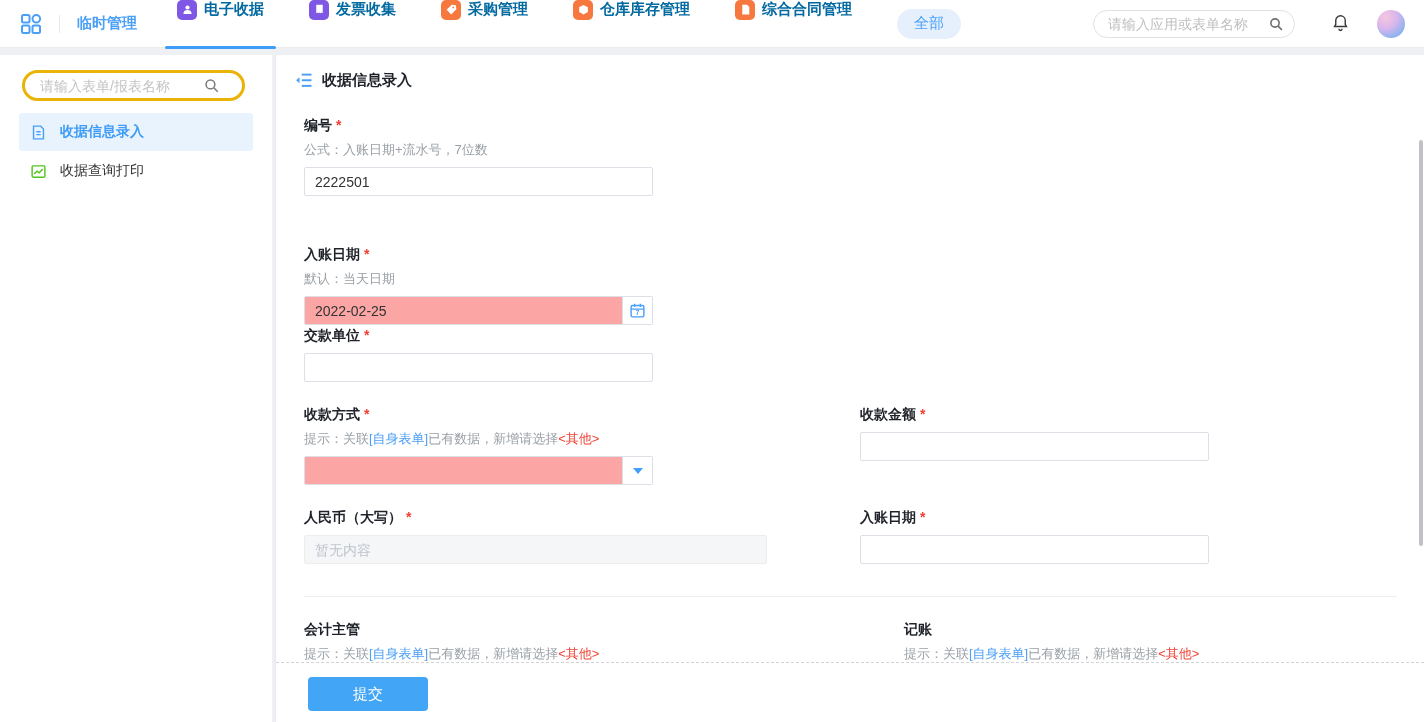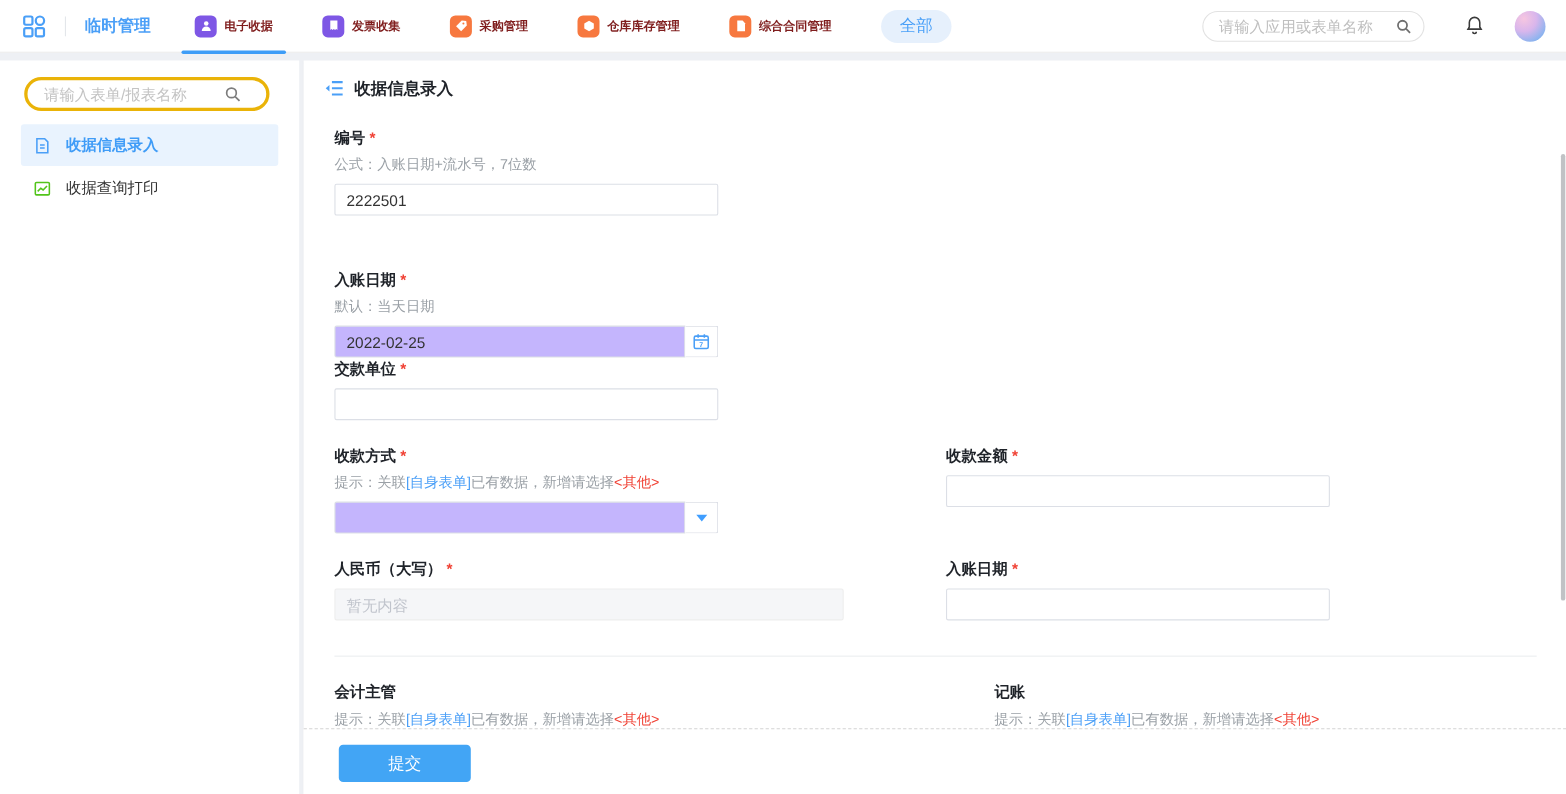--- a/index.html
+++ b/index.html
@@ -14,22 +14,22 @@
   
   .topnav {
     position:absolute; top:0; left:0; right:0; height:48px;
     background:#fff; border-bottom:1px solid #ececec;
     display:flex; align-items:center;
   }
   .apps-btn { margin-left:20px; width:22px; height:22px; cursor:pointer; }
   .nav-divider { width:1px; height:18px; background:#e3e6ea; margin:0 17px; }
   .workspace { color:#4a9ff7; font-size:15px; font-weight:bold; margin-right:40px; cursor:pointer; }
   .tab {
-    position:relative; height:48px; display:flex; align-items:center;
-    margin-right:45px; cursor:pointer; font-size:11px; font-weight:bold; color:#7f1d1d;
+    position:relative; height:48px; display:flex; 
+    margin-right:45px; cursor:pointer; font-size:15px; font-weight:bold; color:#0369a1;
   }
   .tab .tab-ic {
     width:20px; height:20px; border-radius:5px; margin-right:7px;
     display:flex; align-items:center; justify-content:center; flex:0 0 auto;
   }
   .tab .tab-ic svg { width:13px; height:13px; }
   .tab.active::after {
     content:""; position:absolute; left:-12px; right:-12px; bottom:-1px;
     height:3px; background:#3e9df7; border-radius:2px;
   }
@@ -88,21 +88,21 @@
   .fhint .h-other { color:#f04134; }
   .tinput {
     width:349px; height:29px; border:1px solid #dcdfe6; border-radius:2px;
     padding:0 10px; font-size:14px; color:#333; outline:none; margin-top:8px; background:#fff;
   }
   .tinput::placeholder { color:#c0c4cc; }
   .tinput.wide { width:463px; background:#f5f6f8; border-color:#ededed; }
   .input-group { display:flex; width:349px; margin-top:8px; }
   .input-group .gp-input {
     flex:1; height:29px; border:1px solid #dcdfe6; border-radius:2px 0 0 2px;
-    padding:0 10px; font-size:14px; color:#333; outline:none; background:#c4b5fd; min-width:0;
+    padding:0 10px; font-size:14px; color:#333; outline:none; background:#fca5a5; min-width:0;
   }
   .addon {
     width:30px; height:29px; border:1px solid #dcdfe6; border-left:none;
     border-radius:0 2px 2px 0; display:flex; align-items:center; justify-content:center;
     background:#fff; cursor:pointer; flex:0 0 auto;
   }
   .caret-down {
     width:0; height:0; border-left:5px solid transparent; border-right:5px solid transparent;
     border-top:6px solid #409eff;
   }

